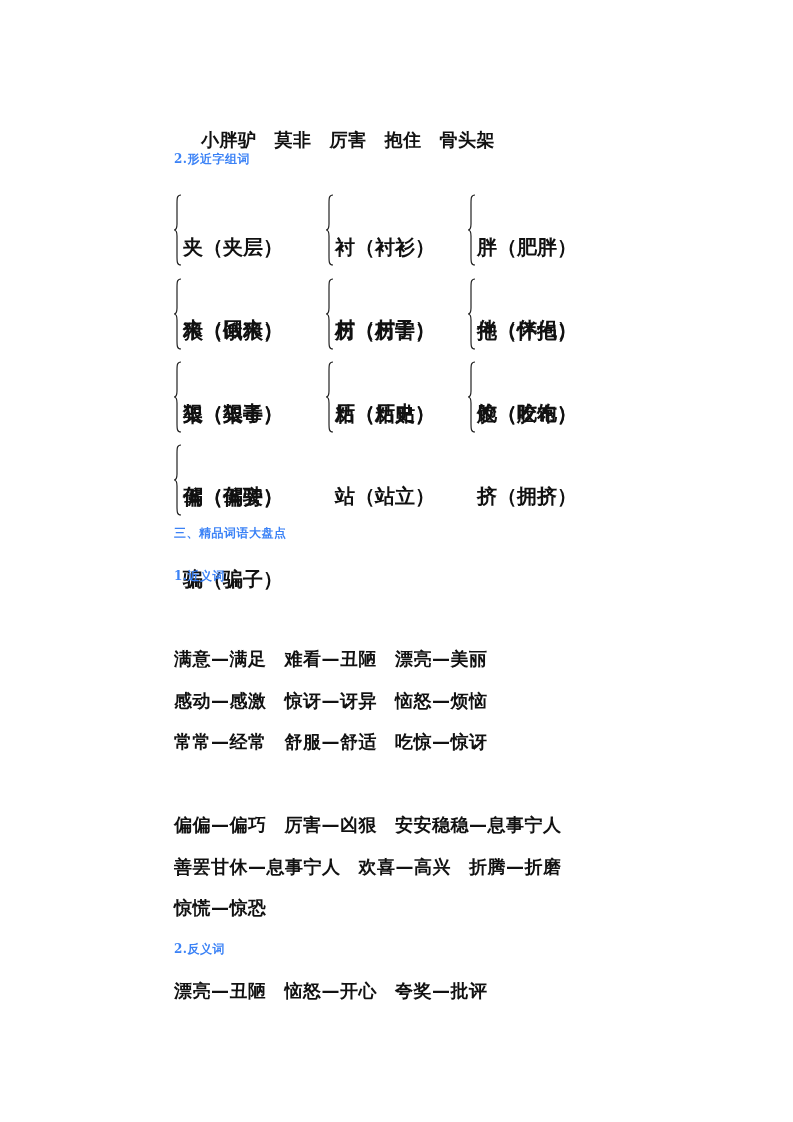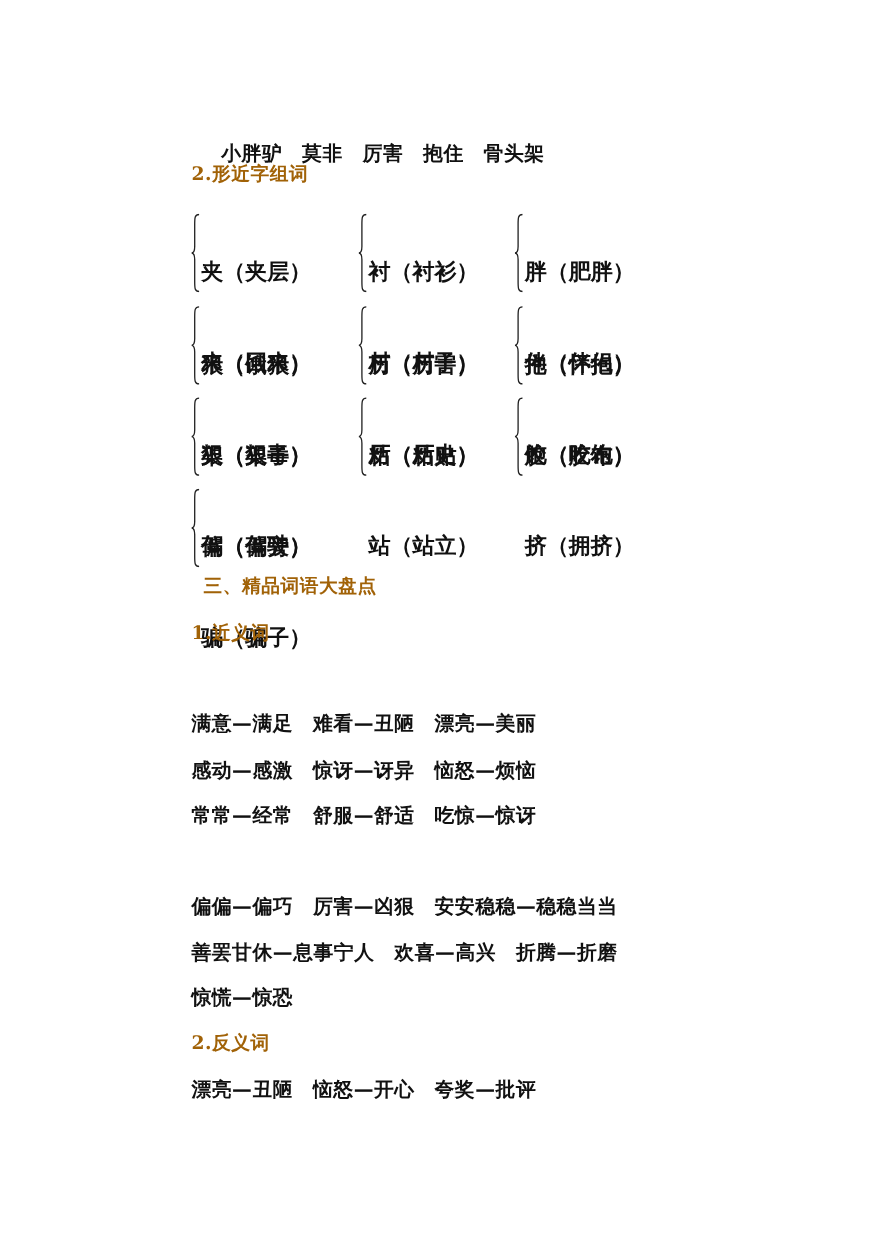--- a/index.html
+++ b/index.html
@@ -26,22 +26,22 @@
     .line {
       position: absolute;
       left: 157px;
       font-size: 18px;
       line-height: 22px;
       white-space: pre;
       letter-spacing: 0.5px;
     }
     .heading {
       font-family: "DejaVu Serif", "Liberation Serif", serif;
-      font-size: 17px;
-      color: #a16207;
+      font-size: 12px;
+      color: #3b82f6;
     }
     .word-gap { display: inline-block; width: 18px; }
     .pair-group {
       position: absolute;
       height: 76px;
     }
     .brace {
       position: absolute;
       left: 0;
       top: 2px;
@@ -157,33 +157,33 @@
   <div class="pair-group" style="left:157px; top:442px;">
     <svg class="brace" viewBox="0 0 8 72">
         <path d="M7 1 C3 1 3 4 3 10 L3 30 C3 34 2 36 0 36 C2 36 3 38 3 42 L3 62 C3 68 3 71 7 71" fill="none" stroke="#222" stroke-width="1.2"></path>
       </svg>
     <div class="pair-lines">
       <div class="row">偏（偏旁）</div>
       <div class="row">骗（骗子）</div>
     </div>
   </div>
 
-  <div class="line heading" style="top:522px;margin-left:11px;">三、精品词语大盘点</div>
+  <div class="line heading" style="top:522px;">三、精品词语大盘点</div>
 
   <div class="line heading" style="top:565px;">1.近义词</div>
 
 
   <div class="line" style="top:690px;"><span>感动—感激</span><span class="word-gap"></span><span>惊讶—讶异</span><span class="word-gap"></span><span>恼怒—烦恼</span></div>
 
   <div class="line" style="top:648px;"><span>满意—满足</span><span class="word-gap"></span><span>难看—丑陋</span><span class="word-gap"></span><span>漂亮—美丽</span></div>
 
   <div class="line" style="top:731px;"><span>常常—经常</span><span class="word-gap"></span><span>舒服—舒适</span><span class="word-gap"></span><span>吃惊—惊讶</span></div>
 
 
-  <div class="line" style="top:814px;"><span>偏偏—偏巧</span><span class="word-gap"></span><span>厉害—凶狠</span><span class="word-gap"></span><span>安安稳稳—稳稳当当</span></div>
+  <div class="line" style="top:814px;"><span>偏偏—偏巧</span><span class="word-gap"></span><span>厉害—凶狠</span><span class="word-gap"></span><span>安安稳稳—息事宁人</span></div>
 
   <div class="line" style="top:856px;"><span>善罢甘休—息事宁人</span><span class="word-gap"></span><span>欢喜—高兴</span><span class="word-gap"></span><span>折腾—折磨</span></div>
 
   <div class="line" style="top:897px;"><span>惊慌—惊恐</span></div>
 
   <div class="line heading" style="top:938px;">2.反义词</div>
 
   <div class="line" style="top:980px;"><span>漂亮—丑陋</span><span class="word-gap"></span><span>恼怒—开心</span><span class="word-gap"></span><span>夸奖—批评</span></div>
 
 </div>

